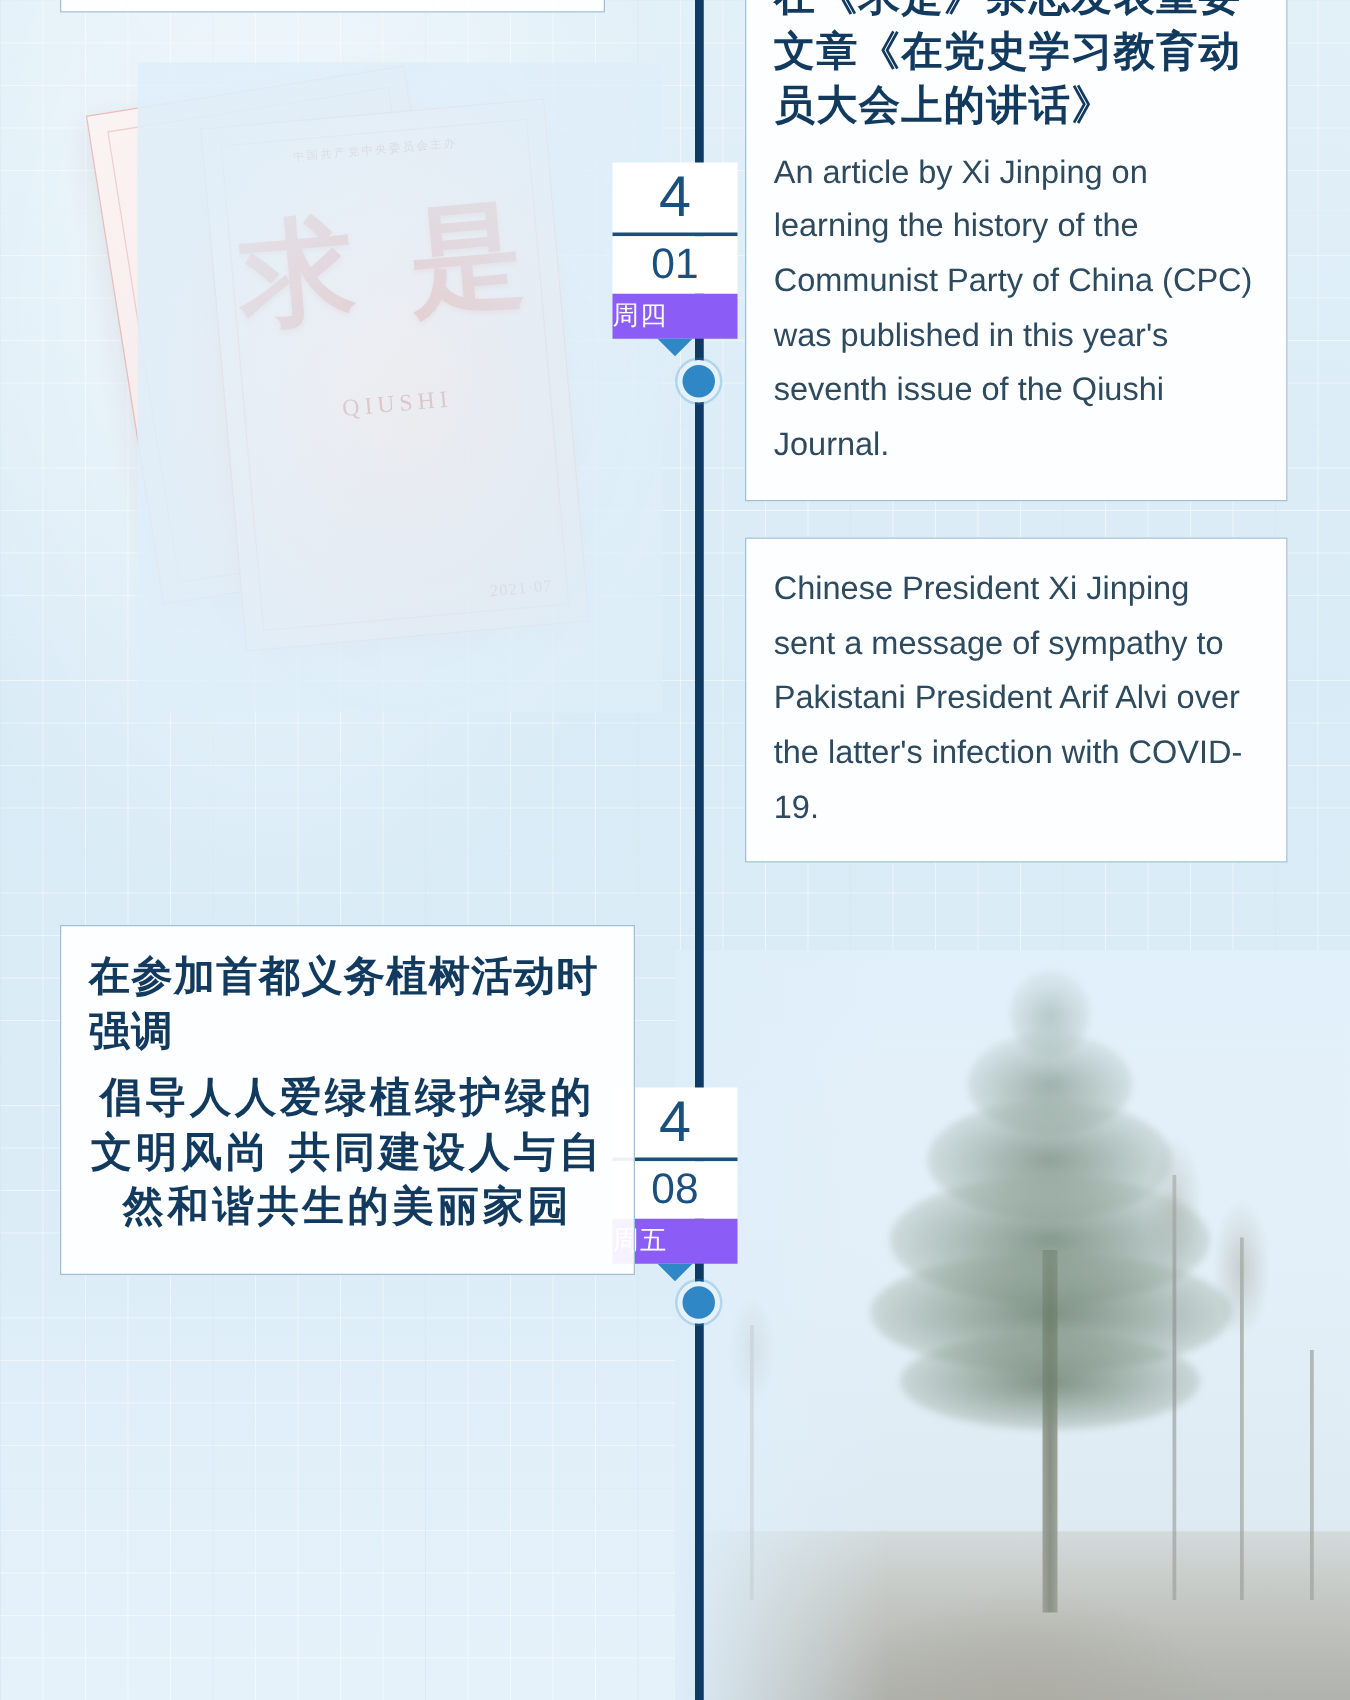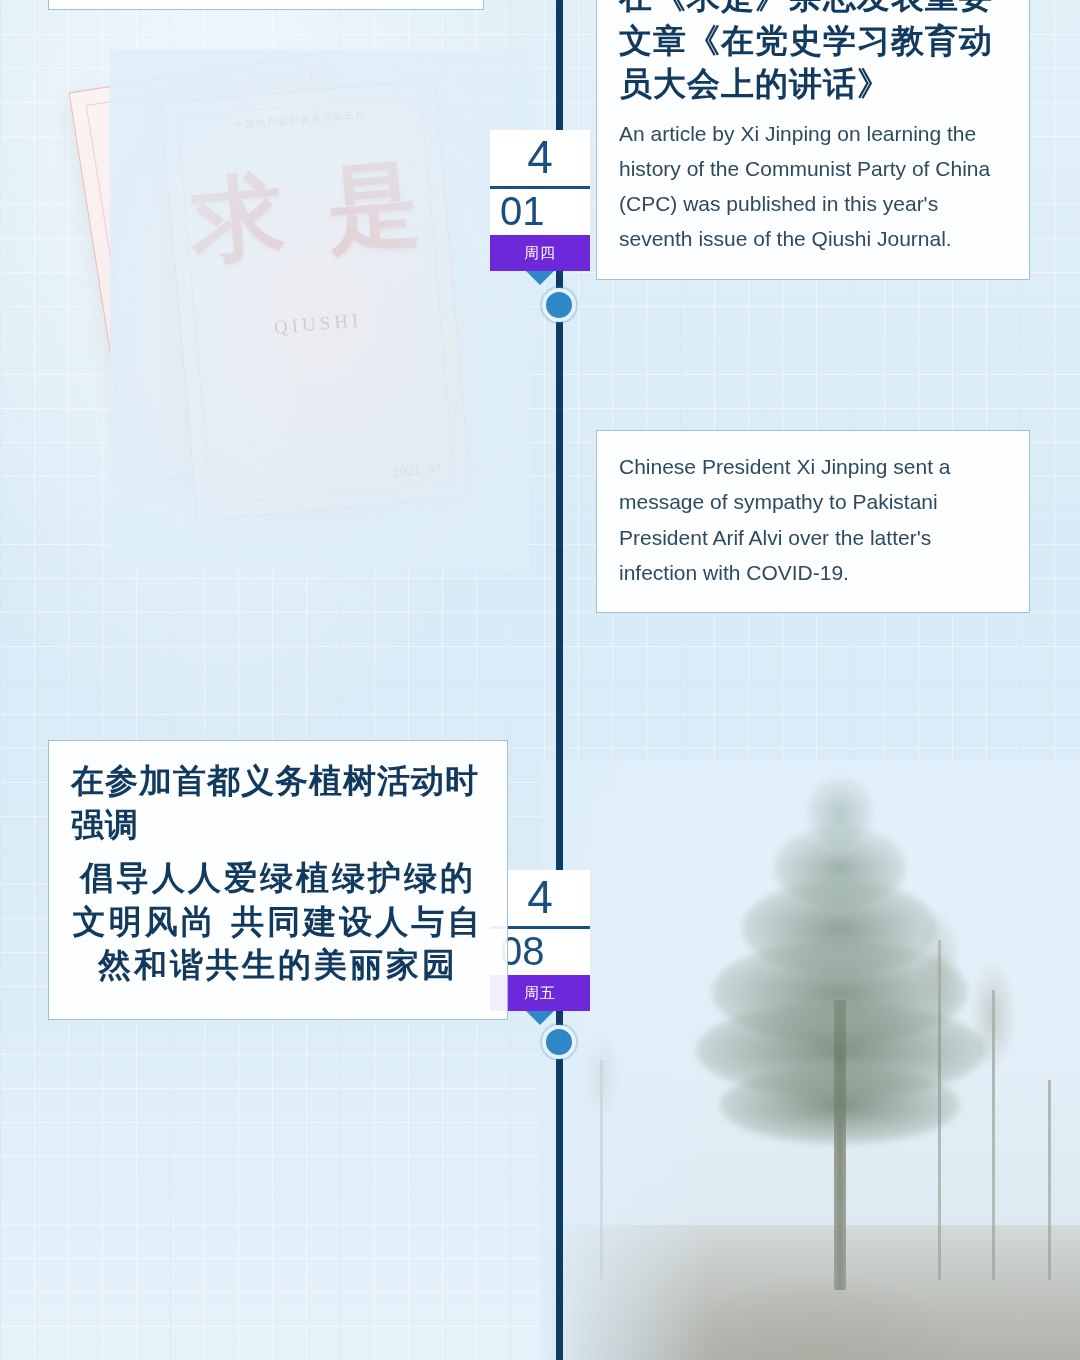--- a/index.html
+++ b/index.html
@@ -157,32 +157,32 @@
     text-align: center;
     font-size: 46px;
     line-height: 54px;
     color: #1b4f7e;
     font-family: "Liberation Sans", sans-serif;
     background: #ffffff;
     border-bottom: 3px solid #1b4f7e;
     padding: 0 10px 2px 10px;
   }
   .marker .num-bot {
-    font-size: 40px;
+    text-align: center;
+    font-size: 34px;
     line-height: 44px;
     color: #1b4f7e;
     background: #ffffff;
     padding: 0 10px 2px 10px;
   }
   .marker .weekday {
-    background: #6d28d9;
+    background: #8b5cf6;
     color: #ffffff;
-    font-size: 15px;
+    font-size: 21px;
     line-height: 36px;
-    text-align: center;
     letter-spacing: 1px;
     position: relative;
   }
   .marker .weekday::after {
     content: "";
     position: absolute;
     left: 50%;
     transform: translateX(-50%);
     bottom: -14px;
     border-left: 14px solid transparent;
@@ -211,21 +211,21 @@
     font-weight: 700;
     font-family: "DejaVu Serif", serif;
     font-size: 33px;
     line-height: 1.32;
     letter-spacing: 1px;
     margin: 0 0 10px 0;
   }
   .card-cn.spread { letter-spacing: 3px; text-align: center; }
   .card-en {
     color: #2e4a5e;
-    font-size: 21px;
+    font-size: 26px;
     line-height: 1.68;
     margin: 0;
     font-family: "Liberation Sans", sans-serif;
   }
 
   #card-qiushi { left: 596px; top: -44px; width: 434px; }
   #card-pakistan { left: 596px; top: 430px; width: 434px; }
   #card-trees { left: 48px; top: 740px; width: 460px; }
 
   #card-top-stub {

